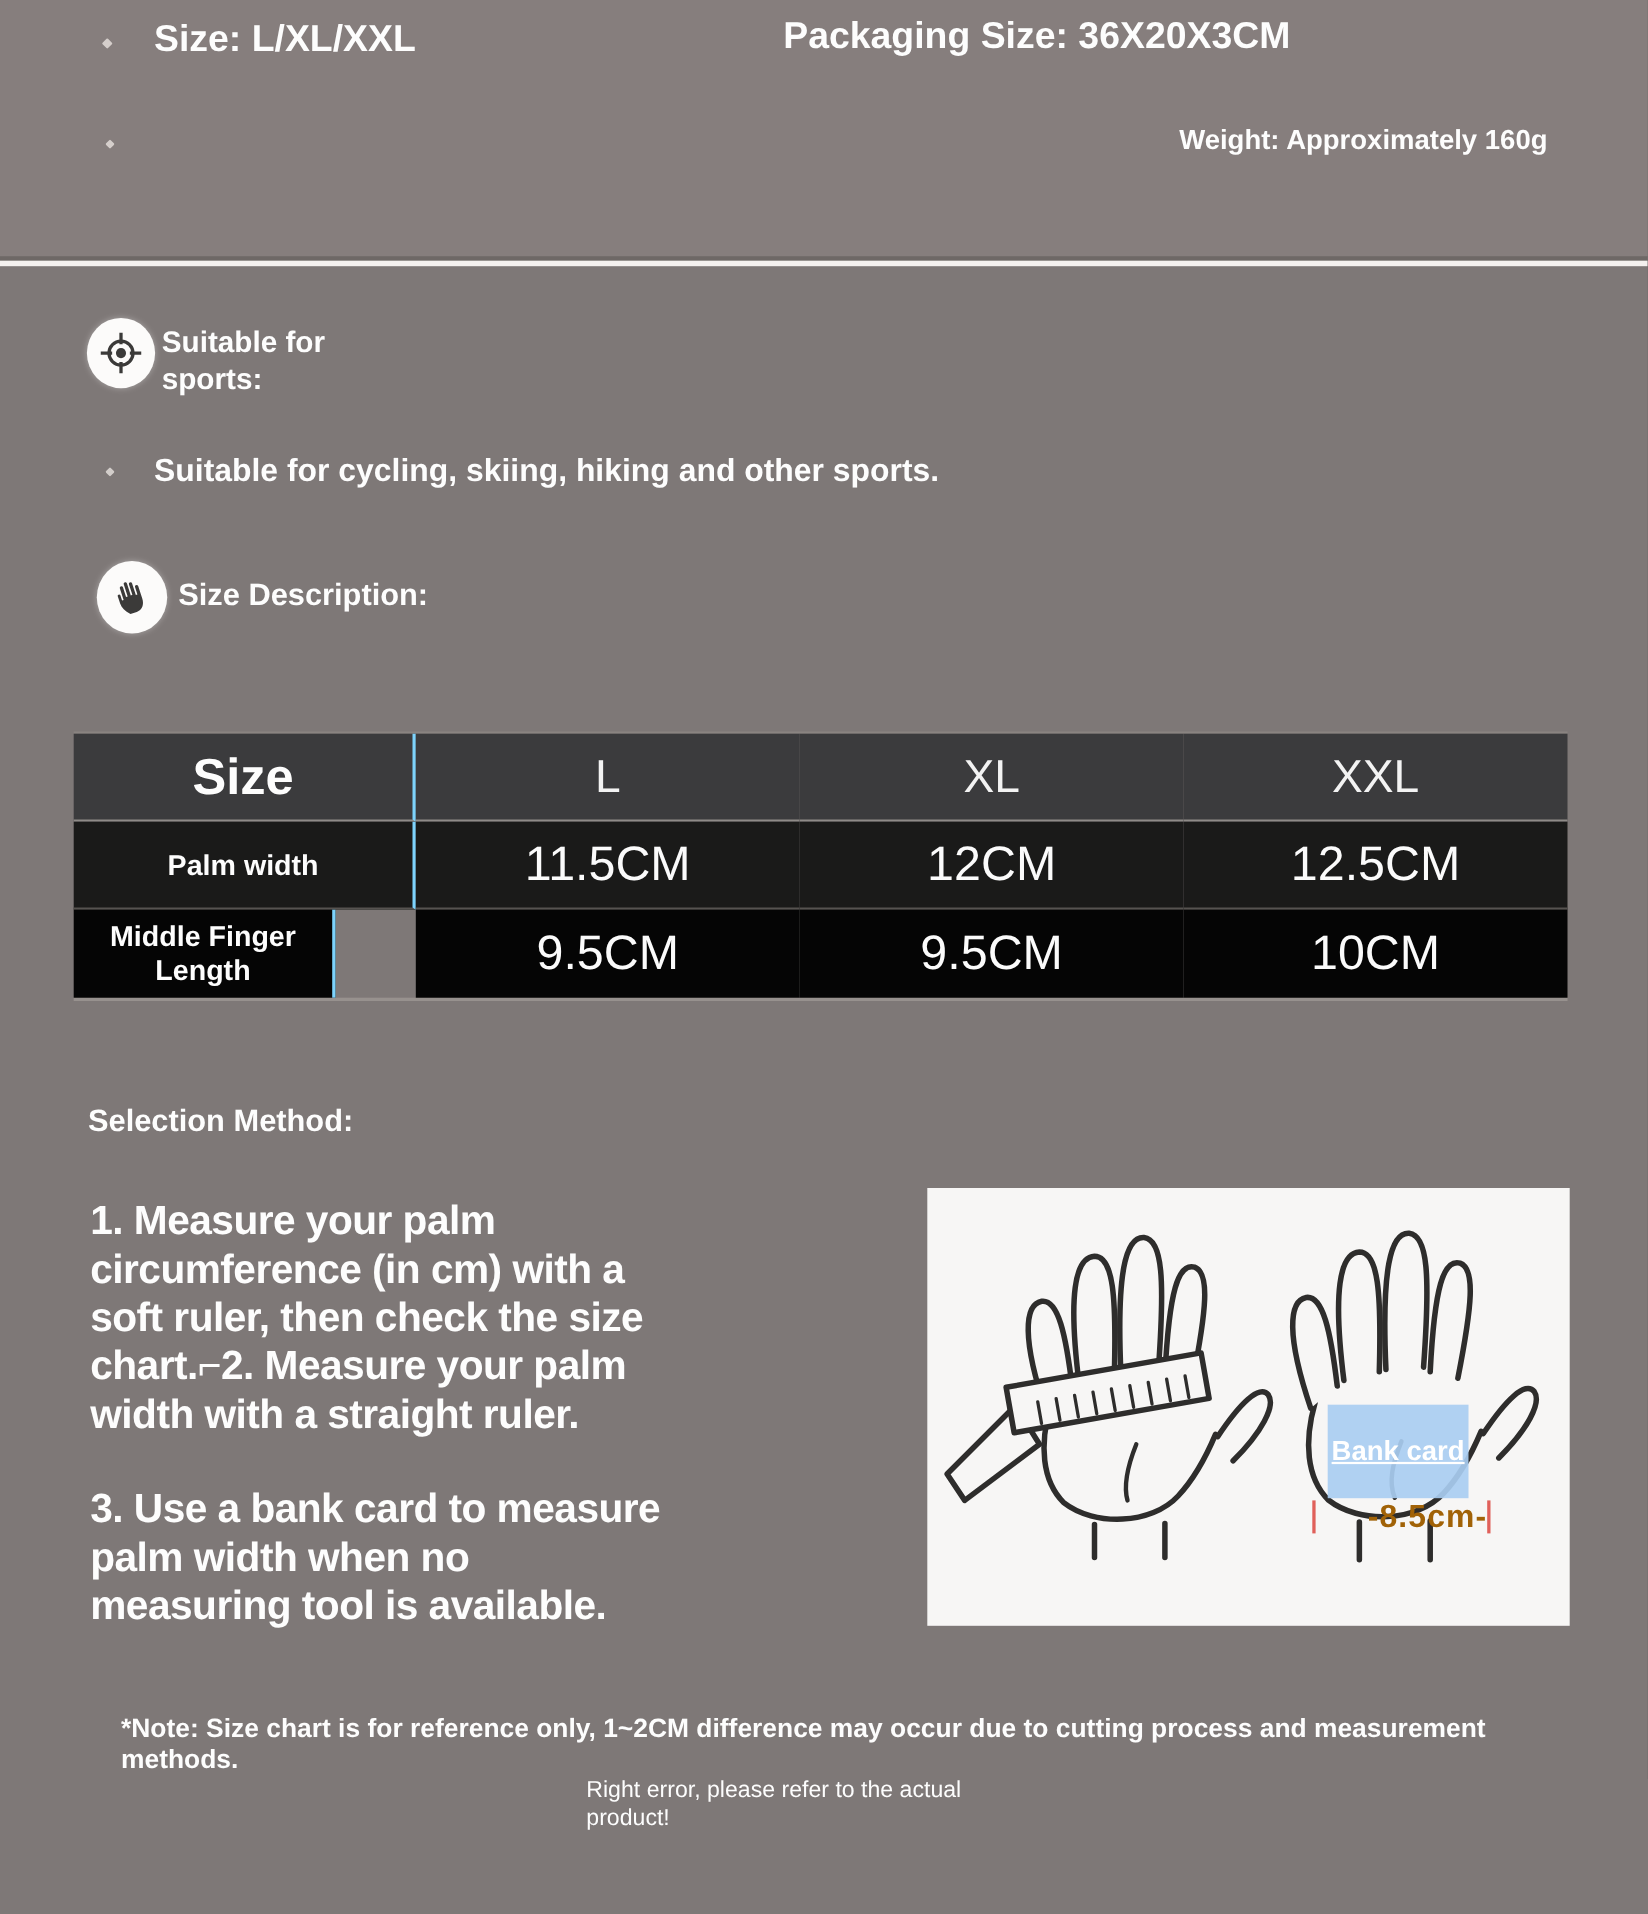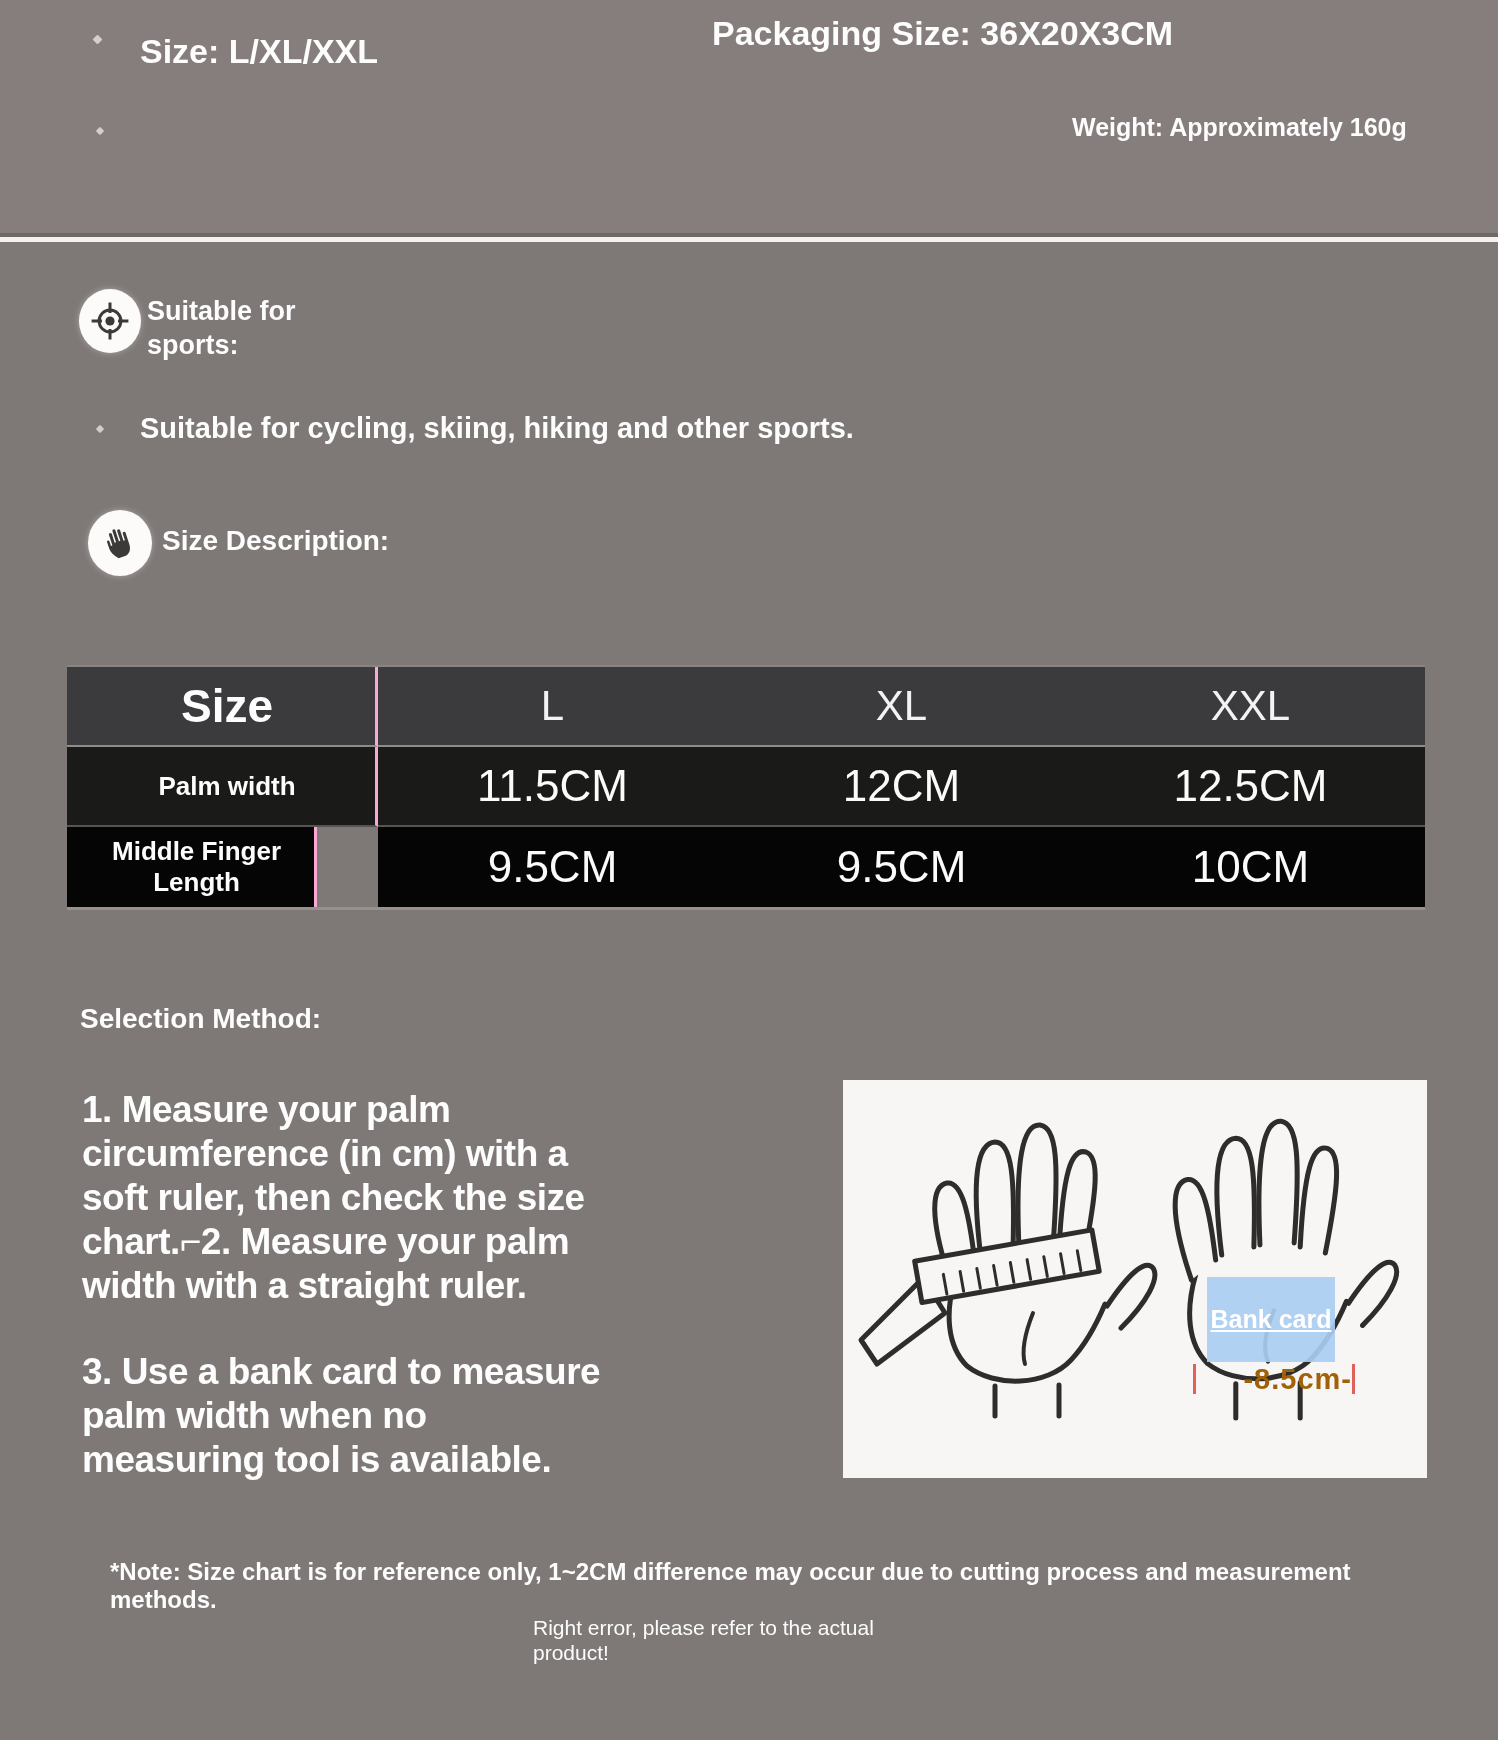--- a/index.html
+++ b/index.html
@@ -12,21 +12,21 @@
   .abs{position:absolute;}
   .pre{white-space:pre-line;}
 
   
   .top-section{position:absolute;left:0;top:0;width:100%;height:233px;background:#867e7d;}
   .divider-shadow{position:absolute;left:0;top:233px;width:100%;height:4px;background:#6e6866;}
   .divider{position:absolute;left:0;top:237px;width:100%;height:5px;background:#f4f1ef;}
 
   .bullet{position:absolute;width:7px;height:7px;background:#efe9e6;opacity:.75;transform:rotate(45deg);border-radius:1px;}
 
-  .t-size{left:140px;top:16px;font-size:34px;font-weight:bold;margin-top:16px;}
+  .t-size{left:140px;top:16px;font-size:34px;font-weight:bold;}
   .t-pack{left:712px;top:14px;font-size:34px;font-weight:bold;}
   .t-mat{left:140px;top:112px;font-size:29px;font-weight:bold;}
   .t-weight{left:1072px;top:113px;font-size:25px;font-weight:bold;}
 
   
   .icon-circle{position:absolute;background:#fcfbfa;border-radius:50%;display:flex;align-items:center;justify-content:center;box-shadow:0 0 6px rgba(255,255,255,.35);}
   .icon-target{left:79px;top:289px;width:62px;height:64px;}
   .icon-hand{left:88px;top:510px;width:64px;height:66px;}
   .h-sports{left:147px;top:294px;font-size:27px;font-weight:bold;line-height:34px;}
   .h-cycling{left:140px;top:412px;font-size:29px;font-weight:bold;}
@@ -35,21 +35,21 @@
   
   .size-table{
     position:absolute;left:67px;top:665px;width:1358px;height:240px;
     display:grid;grid-template-columns:311px 1fr 1fr 1fr;grid-template-rows:80px 80px 80px;
     border-top:2px solid #8a8481;border-bottom:3px solid #97918e;
   }
   .cell{display:flex;align-items:center;justify-content:center;text-align:center;}
   .r-head{background:#3b3b3d;border-bottom:2px solid #8f8b88;}
   .r-one{background:#1a1a19;border-bottom:2px solid #565350;}
   .r-two{background:#050505;}
-  .col1{border-right:3px solid #f9a8d4;padding-left:12px;}
+  .col1{border-right:3px solid #7dd3fc;}
   .th-size{font-size:46px;font-weight:bold;}
   .th-col{font-size:42px;font-weight:400;color:#f3f3f3;}
   .row-label{font-size:26px;font-weight:bold;}
   .row-label-sm{font-size:26px;font-weight:bold;line-height:31px;max-width:235px;}
   .val{font-size:44px;font-weight:400;color:#fbfbfb;}
 
   
   .h-selection{left:80px;top:1003px;font-size:28px;font-weight:bold;}
   .para{left:82px;width:660px;font-size:37px;font-weight:bold;line-height:44px;letter-spacing:-0.5px;}
   .para1{top:1088px;}

